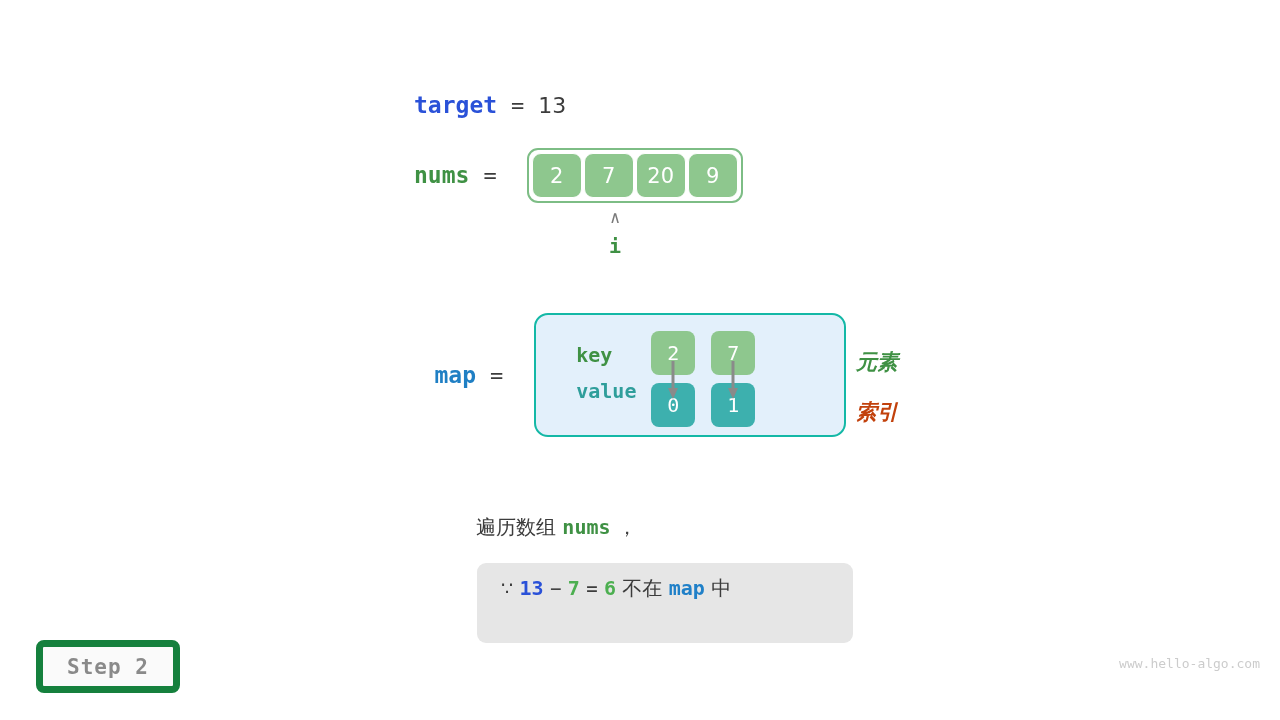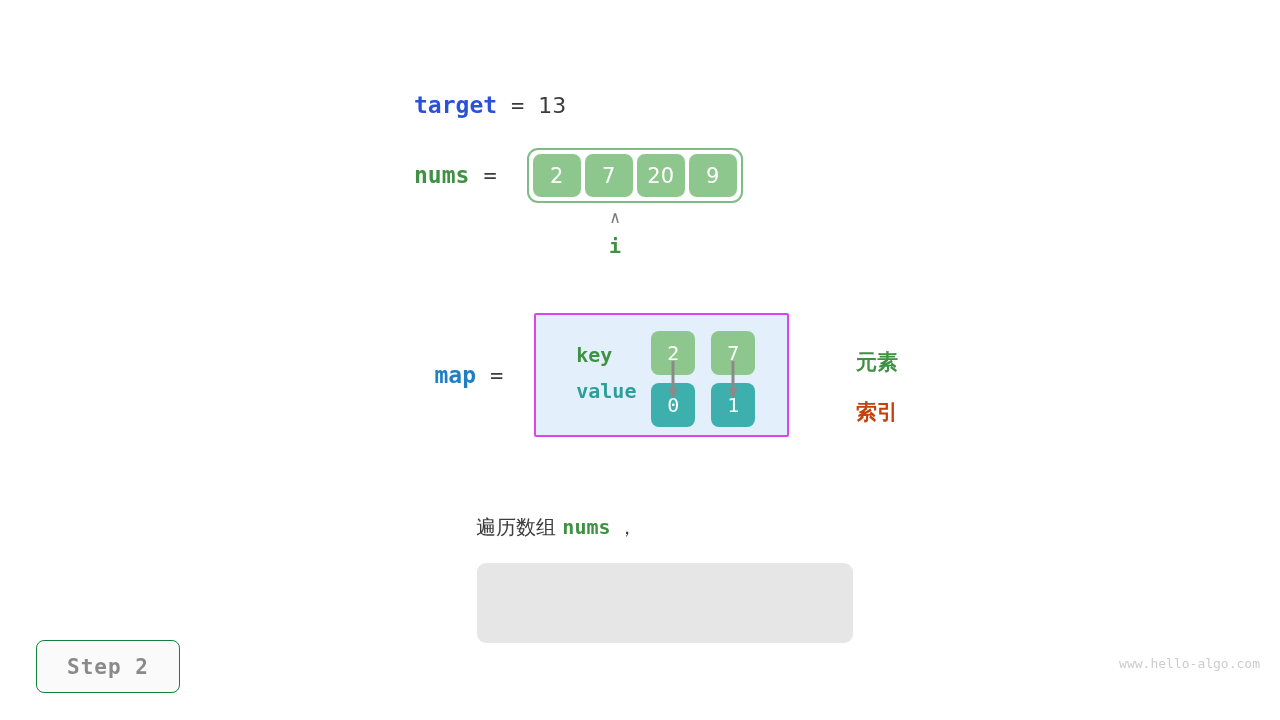--- a/index.html
+++ b/index.html
@@ -122,24 +122,24 @@
     text-align: right;
   }
   #map-row .eq {
     font-family: "DejaVu Sans Mono", monospace;
     font-size: 22px;
     color: #3c3c3c;
     margin-left: 14px;
   }
   #map-container {
     margin-left: 31px;
-    width: 255px;
+    width: 312px;
     height: 124px;
-    border: 2px solid #d946ef;
-    border-radius: 2px;
+    border: 2px solid #14b8a6;
+    border-radius: 14px;
     background: #e3f0fb;
     position: relative;
   }
   .map-rowlabel {
     position: absolute;
     left: 40px;
     font-family: "DejaVu Sans Mono", monospace;
     font-size: 20px;
     font-weight: bold;
   }
@@ -170,20 +170,21 @@
     height: 38px;
   }
   .map-arrow.col-0 { left: 131px; }
   .map-arrow.col-1 { left: 191px; }
 
   
   #legend {
     position: absolute;
     left: 856px;
     top: 337px;
+    font-style: italic;
   }
   #legend div {
     font-size: 21px;
     font-weight: bold;
     line-height: 50px;
   }
   #legend-element { color: #3f9144; }
   #legend-index   { color: #c2410c; }
 
   
@@ -244,21 +245,21 @@
     font-size: 19px;
   }
 
   
   #step-badge {
     position: absolute;
     left: 36px;
     top: 640px;
     width: 144px;
     height: 53px;
-    border: 1px solid #15803d;
+    border: 7px solid #15803d;
     border-radius: 8px;
     background: #fafafa;
     display: flex;
     align-items: center;
     justify-content: center;
   }
   #step-badge span {
     font-family: "DejaVu Sans Mono", monospace;
     font-size: 21px;
     font-weight: bold;
@@ -331,19 +332,30 @@
   <div id="legend-index">索引</div>
 </div>
 
 <div id="caption">
   <span>遍历数组</span>
   <span class="code">nums</span>
   <span>，</span>
 </div>
 
 <div id="note-box">
+  <div class="note-line">
+    <span class="sym">∵</span>
+    <span class="blue-num">13</span>
+    <span class="op">−</span>
+    <span class="green-num">7</span>
+    <span class="op">=</span>
+    <span class="green-num">6</span>
+    <span>不在</span>
+    <span class="blue-code">map</span>
+    <span>中</span>
+  </div>
 </div>
 
 <div id="step-badge">
   <span>Step 2</span>
 </div>
 
 <div id="watermark">www.hello-algo.com</div>
 
 </body></html>

